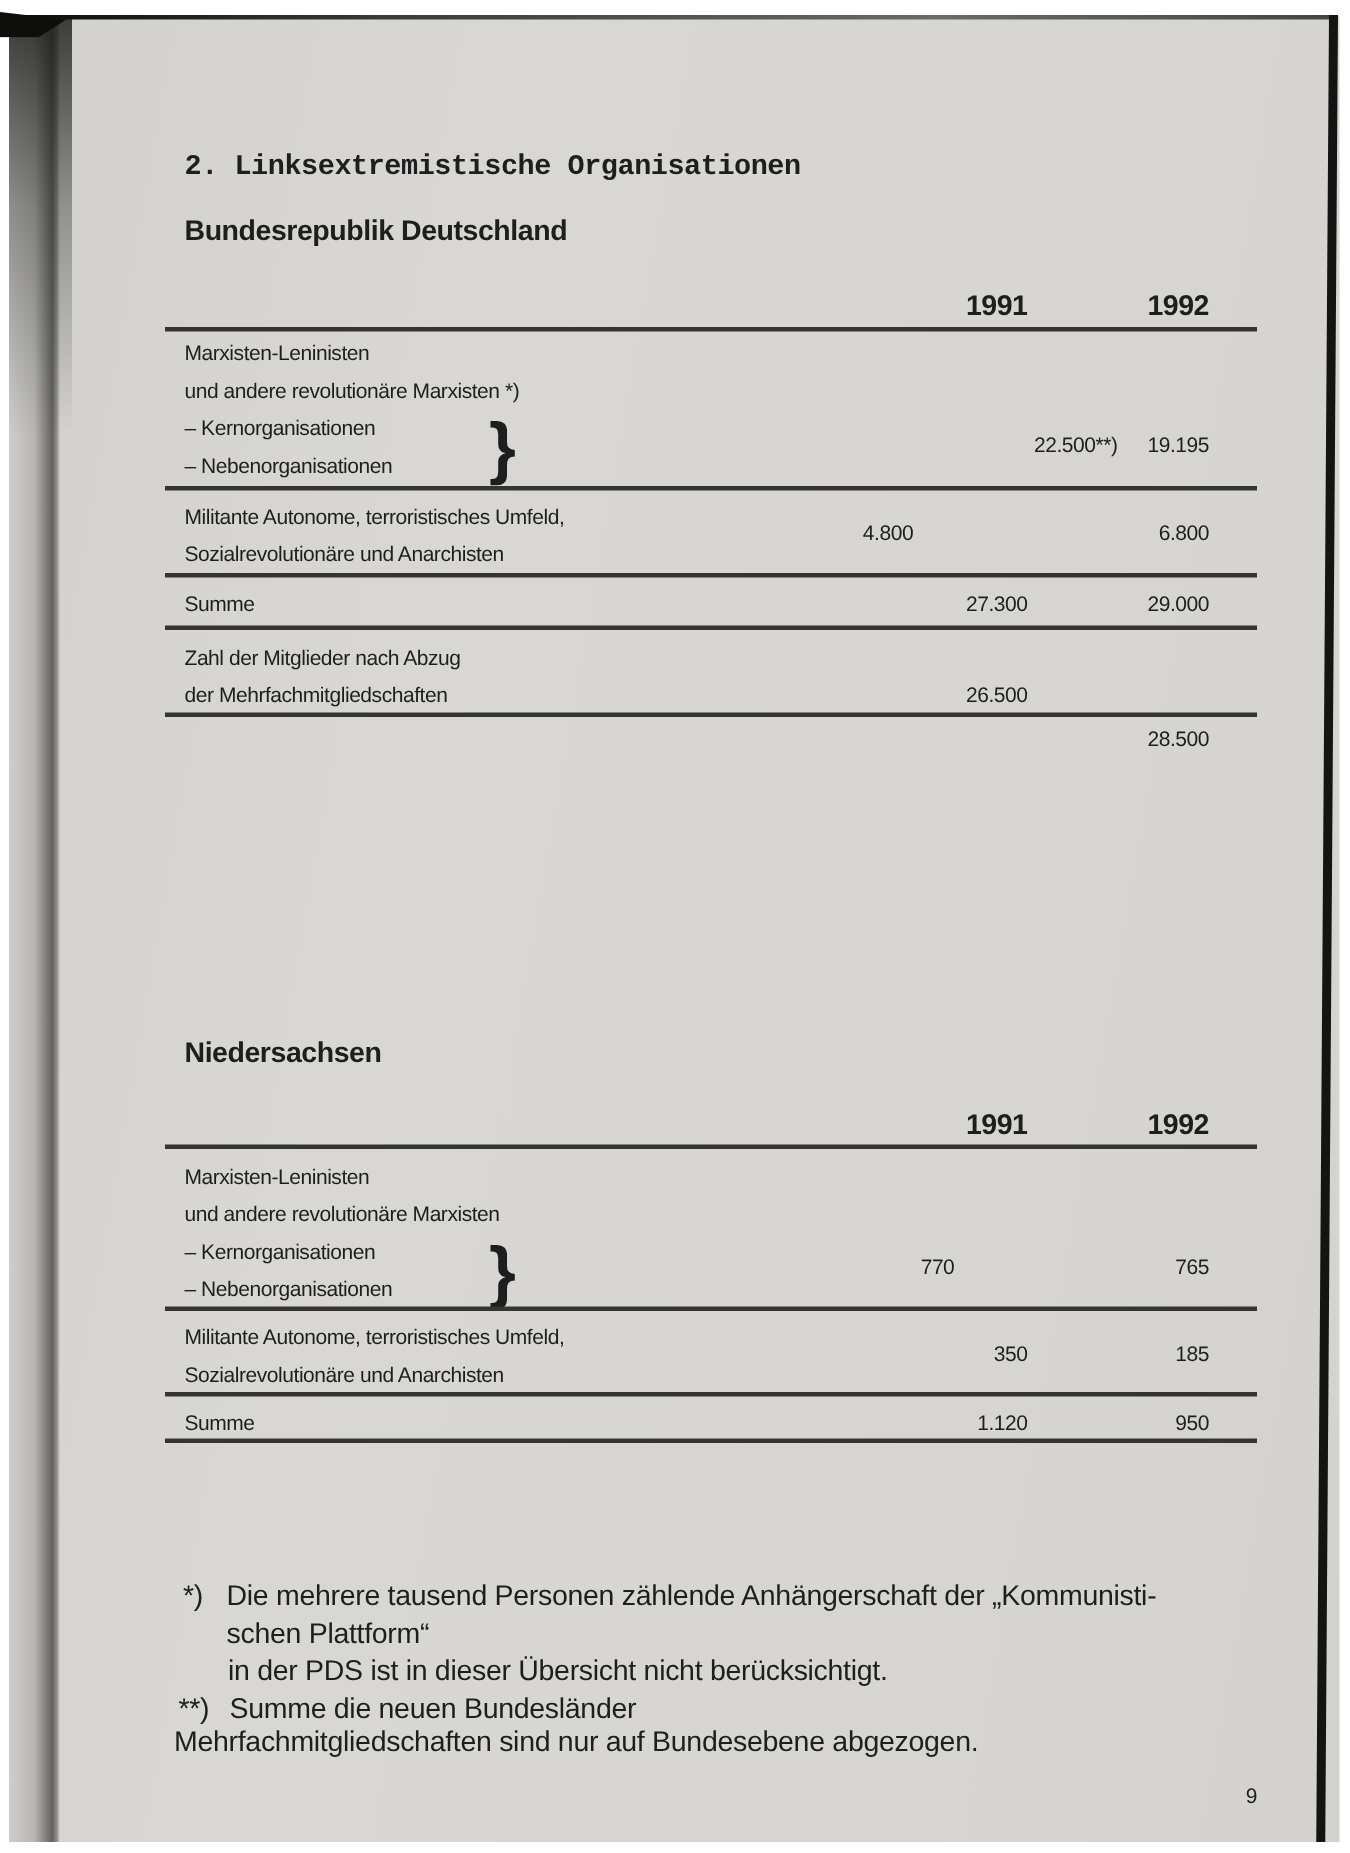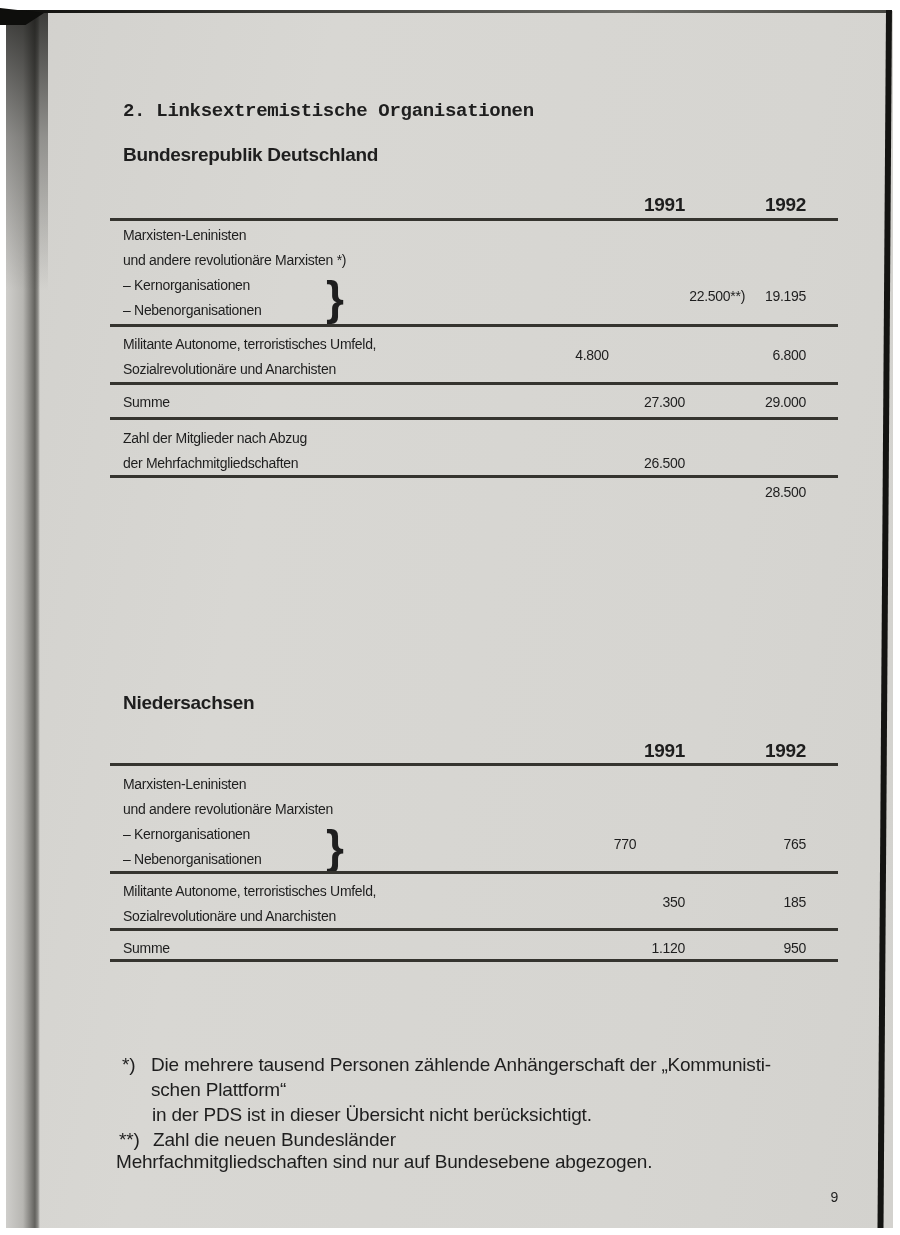--- a/index.html
+++ b/index.html
@@ -117,16 +117,16 @@
 <div class="txt num" style="left:565px;top:936px;width:120px;">1.120</div>
 <div class="txt num" style="left:686px;top:936px;width:120px;">950</div>
 
 <div class="rule" style="top:959px;"></div>
 
 <div class="txt fn" style="left:122px;top:1052px;">*)</div>
 <div class="txt fn" style="left:151px;top:1052px;">Die mehrere tausend Personen zählende Anhängerschaft der „Kommunisti-</div>
 <div class="txt fn" style="left:151px;top:1077px;">schen Plattform“</div>
 <div class="txt fn" style="left:152px;top:1102px;">in der PDS ist in dieser Übersicht nicht berücksichtigt.</div>
 <div class="txt fn" style="left:119px;top:1127px;">**)</div>
-<div class="txt fn" style="left:153px;top:1127px;">Zahl die neuen Bundesländer</div>
+<div class="txt fn" style="left:153px;top:1127px;">Summe die neuen Bundesländer</div>
 <div class="txt fn" style="left:116px;top:1149px;">Mehrfachmitgliedschaften sind nur auf Bundesebene abgezogen.</div>
 
 <div class="txt num" style="left:818px;top:1185px;width:20px;">9</div>
 
 </body></html>

